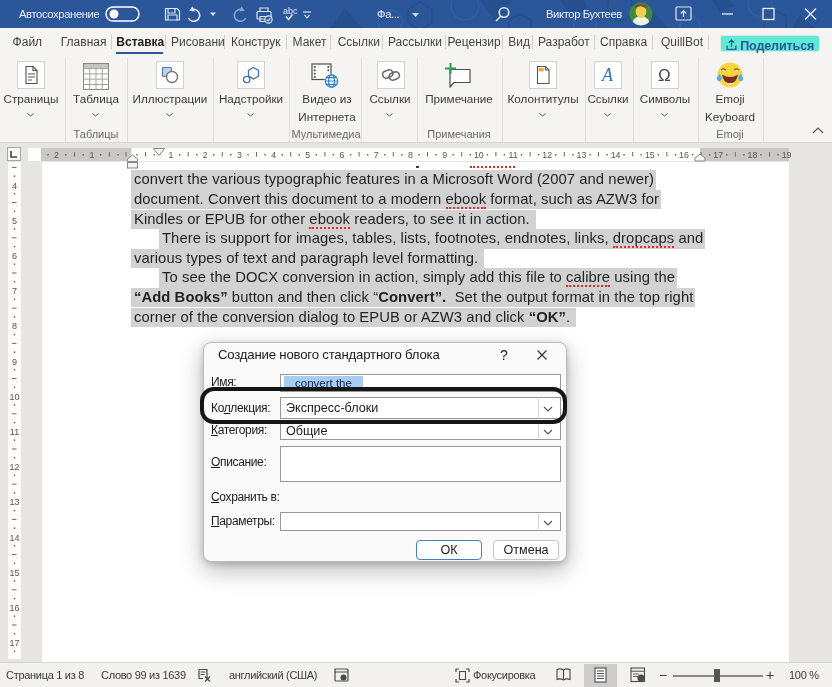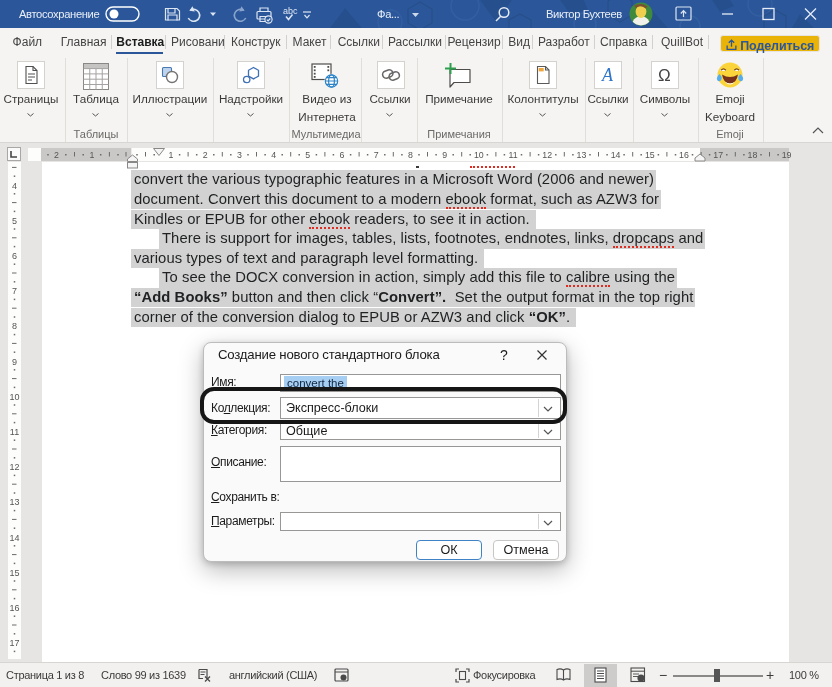--- a/index.html
+++ b/index.html
@@ -149,21 +149,21 @@
   <span class="tabsep" style="left:224px;"></span>
   <span class="tabsep" style="left:286px;"></span>
   <span class="tabsep" style="left:330px;"></span>
   <span class="tabsep" style="left:381.6px;"></span>
   <span class="tabsep" style="left:445px;"></span>
   <span class="tabsep" style="left:501.8px;"></span>
   <span class="tabsep" style="left:531.6px;"></span>
   <span class="tabsep" style="left:593.6px;"></span>
   <span class="tabsep" style="left:651.7px;"></span>
   <span class="tabsep" style="left:708px;"></span>
-  <span style="position:absolute;left:720px;top:6.5px;width:100px;height:17.5px;background:#eab308;border:1px solid #e6e4e2;border-radius:3px;box-sizing:border-box;text-align:center;">
+  <span style="position:absolute;left:720px;top:6.5px;width:100px;height:17.5px;background:#5eead4;border:1px solid #e6e4e2;border-radius:3px;box-sizing:border-box;text-align:center;">
     <svg width="11" height="12" viewBox="0 0 10 11" style="vertical-align:-1.5px;">
         <path d="M5 1 v6 M2.5 3.5 L5 1 l2.5 2.5 M1 6 v3.5 h8 V6" fill="none" stroke="#2b579a" stroke-width="1.2"></path>
       </svg><span style="font-size:12.5px;letter-spacing:-0.1px;font-weight:bold;color:#2b579a;line-height:16px;"> Поделиться</span>
   </span>
 </div>
 <div id="ribbon" class="abs">
   <span class="gsep" style="left:65px;"></span>
   <span class="gsep" style="left:127px;"></span>
   <span class="gsep" style="left:213px;"></span>
   <span class="gsep" style="left:289px;"></span>
@@ -475,39 +475,39 @@
 <path d="M12 463.0 h4.5" stroke="#6b6b6b" stroke-width="1"></path>
 <rect x="13.75" y="471.05" width="1.5" height="1.5" fill="#6b6b6b"></rect>
 <text x="14.5" y="484.1" font-size="9" fill="#555" text-anchor="middle" font-family="Liberation Sans">17</text>
 <rect x="13.75" y="13.45" width="1.5" height="1.5" fill="#6b6b6b"></rect>
 <path d="M12 5.4 h4.5" stroke="#6b6b6b" stroke-width="1"></path>
 <rect x="13.75" y="488.65" width="1.5" height="1.5" fill="#6b6b6b"></rect>
 </svg>
   <div id="doctext">
     <div class="abs" style="left:416px;top:4.2px;width:3px;height:1.4px;background:#3a3a3a;"></div>
       <div class="abs" style="left:470px;top:4.4px;width:45px;height:0;border-bottom:2px dotted #e02b20;"></div>
-    <div class="dl" style="left:134px;top:8.3px;"><span class="hl">convert the various typographic features in a Microsoft Word (2006 and newer)</span></div>
+    <div class="dl" style="left:134px;top:8.3px;"><span class="hl">convert the various typographic features in a Microsoft Word (2007 and newer)</span></div>
     <div class="dl" style="left:134px;top:27.9px;"><span class="hl">document. Convert this document to a modern <span class="sq">ebook</span> format, such as AZW3 for</span></div>
     <div class="dl" style="left:134px;top:47.5px;"><span class="hl">Kindles or EPUB for other <span class="sq">ebook</span> readers, to see it in action. </span></div>
     <div class="dl" style="left:162px;top:67.1px;"><span class="hl">There is support for images, tables, lists, footnotes, endnotes, links, <span class="sq">dropcaps</span> and</span></div>
     <div class="dl" style="left:134px;top:86.7px;"><span class="hl">various types of text and paragraph level formatting. </span></div>
     <div class="dl" style="left:162px;top:106.3px;"><span class="hl">To see the DOCX conversion in action, simply add this file to <span class="sq">calibre</span> using the</span></div>
     <div class="dl" style="left:134px;top:125.9px;"><span class="hl"><b>“Add Books”</b> button and then click “<b>Convert”.</b>  Set the output format in the top right</span></div>
     <div class="dl" style="left:134px;top:145.5px;"><span class="hl">corner of the conversion dialog to EPUB or AZW3 and click <b>“OK”</b>. </span></div>
   </div>
   <div id="dialog">
     <span class="dlab" style="left:14px;top:4px;font-size:13.2px;letter-spacing:-0.2px;">Создание нового стандартного блока</span>
     <span class="dlab" style="left:296px;top:4px;font-size:14px;">?</span>
     <svg class="abs" style="left:332px;top:6px;" width="12" height="12" viewBox="0 0 12 12">
         <path d="M1.5 1.5 l9 9 M10.5 1.5 l-9 9" stroke="#333" stroke-width="1.2"></path>
       </svg>
 
     <span class="dlab" style="left:7px;top:32px;">Имя:</span>
     <div class="dfield" style="top:31px;height:18px;">
-        <span style="position:absolute;left:3px;top:1px;background:#a6cdf2;font-size:11.5px;line-height:15px;padding:0 3px;color:#10253f;">convert the</span>
+        <span style="position:absolute;left:3px;top:1px;background:#a6cdf2;font-size:11.5px;line-height:15px;padding:0 11px;color:#10253f;">convert the</span>
       </div>
 
     <span class="dlab" style="left:7px;top:58px;">Ко<u>л</u>лекция:</span>
     <div class="dfield combo" style="top:54px;height:22px;">
         <span class="ctext">Экспресс-блоки</span>
       <span class="arr">
           <svg width="10" height="6" viewBox="0 0 10 6" style="position:absolute;left:4px;top:7px;">
             <path d="M1 1 l4 4 4-4" fill="none" stroke="#555" stroke-width="1.2"></path>
           </svg>
         </span>

